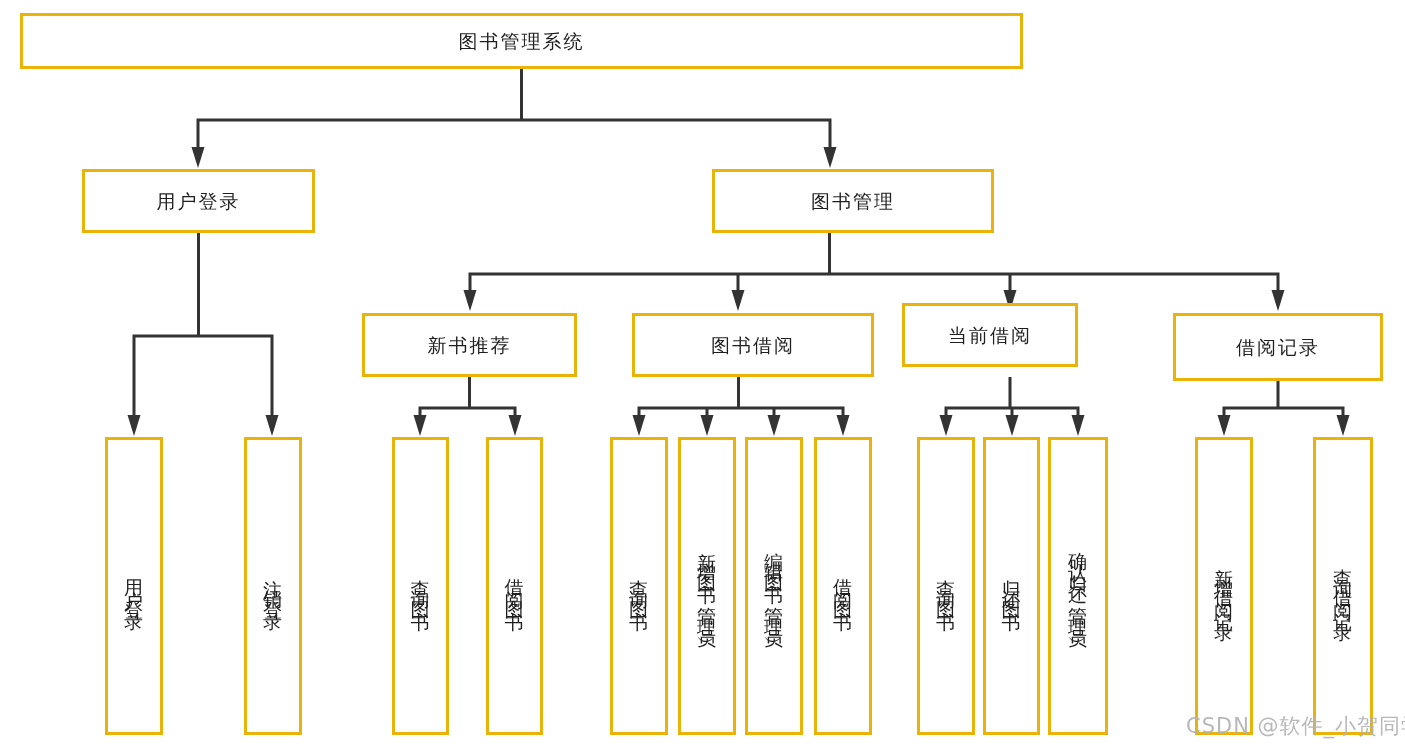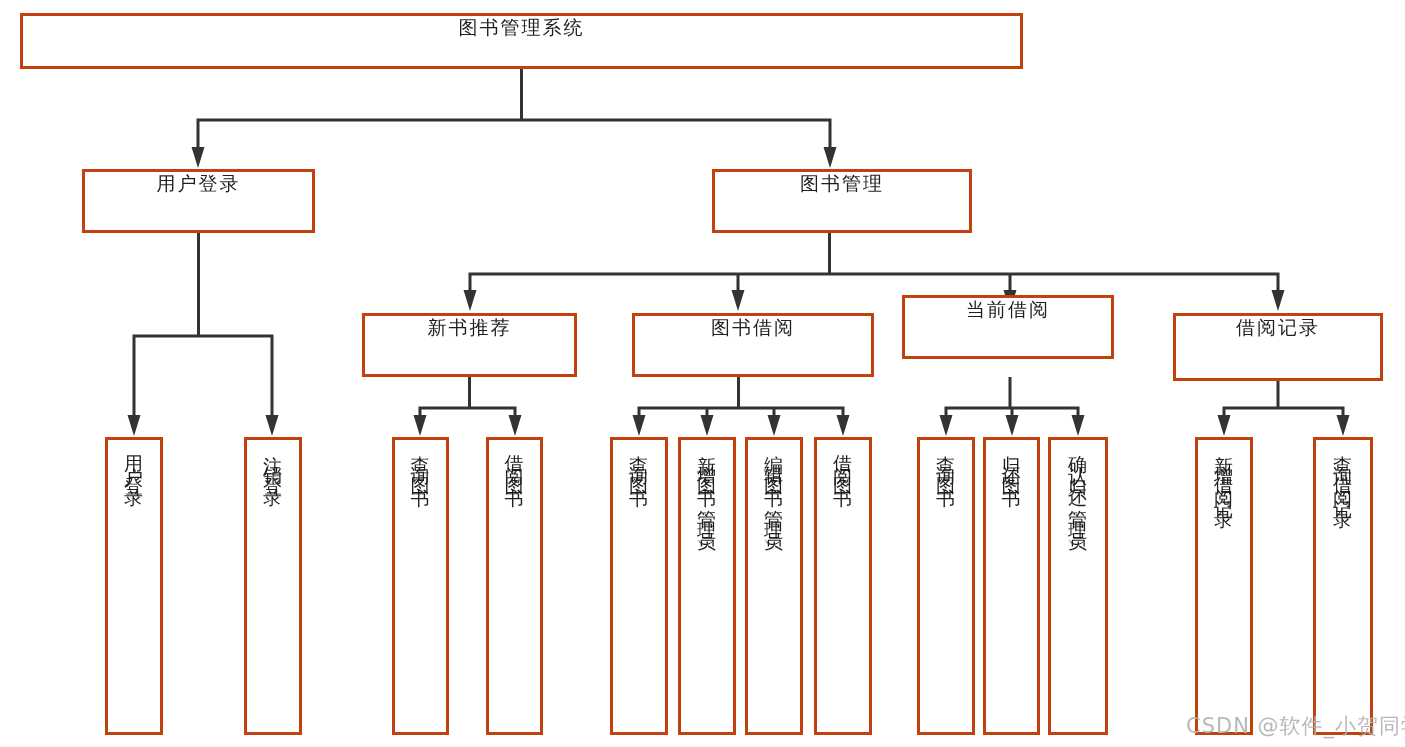--- a/index.html
+++ b/index.html
@@ -4,22 +4,22 @@
 <style>
   * { margin:0; padding:0; box-sizing:border-box; }
   html,body { background:#ffffff; }
   body { font-family:"DejaVu Sans","Liberation Sans",sans-serif; }
   .canvas {
     position:relative; width:1405px; height:747px;
     background:#ffffff; overflow:hidden;
   }
   svg.wires { position:absolute; left:0; top:0; width:1405px; height:747px; }
   .node {
-    position:absolute; background:#ffffff; border:3px solid #c2410c;
-    display:flex; justify-content:center;
+    position:absolute; background:#ffffff; border:3px solid #eab308;
+    display:flex; align-items:center; justify-content:center;
     color:#1f1f1f;
   }
   .node .lbl {
     font-size:19px; letter-spacing:2px; white-space:nowrap; line-height:1.2;
   }
   .node.v .lbl {
     writing-mode:vertical-rl; text-orientation:mixed;
     letter-spacing:11px; line-height:1;
   }
   .watermark {
@@ -66,31 +66,31 @@
     </g>
   </svg>
 
   <div class="node" style="left:20px;top:13px;width:1003px;height:56px">
     <span class="lbl">图书管理系统</span>
   </div>
 
   <div class="node" style="left:82px;top:169px;width:233px;height:64px">
     <span class="lbl">用户登录</span>
   </div>
-  <div class="node" style="left:712px;top:169px;width:260px;height:64px">
+  <div class="node" style="left:712px;top:169px;width:282px;height:64px">
     <span class="lbl">图书管理</span>
   </div>
 
   <div class="node" style="left:362px;top:313px;width:215px;height:64px">
     <span class="lbl">新书推荐</span>
   </div>
   <div class="node" style="left:632px;top:313px;width:242px;height:64px">
     <span class="lbl">图书借阅</span>
   </div>
-  <div class="node" style="left:902px;top:295px;width:212px;height:64px">
+  <div class="node" style="left:902px;top:303px;width:176px;height:64px">
     <span class="lbl">当前借阅</span>
   </div>
   <div class="node" style="left:1173px;top:313px;width:210px;height:68px">
     <span class="lbl">借阅记录</span>
   </div>
 
   <div class="node v" style="left:105px;top:437px;width:58px;height:298px">
     <span class="lbl">用户登录</span>
   </div>
   <div class="node v" style="left:244px;top:437px;width:58px;height:298px">

